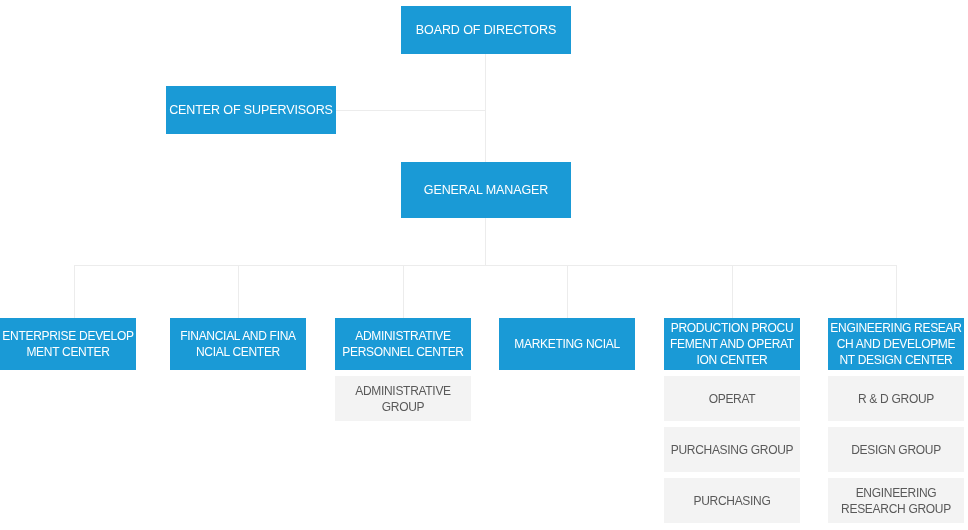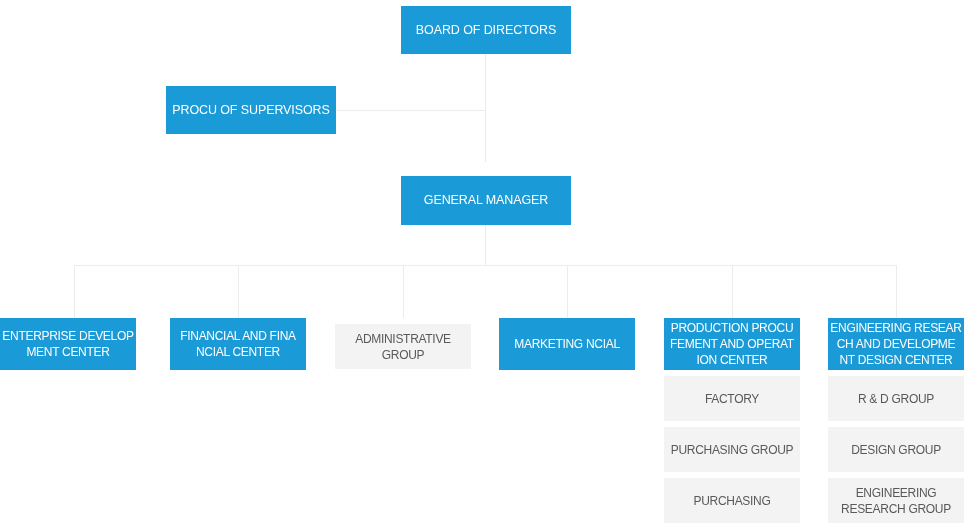--- a/index.html
+++ b/index.html
@@ -60,62 +60,66 @@
   <div class="line v" style="left:403px;top:265px;height:53px"></div>
   <div class="line v" style="left:567px;top:265px;height:53px"></div>
   <div class="line v" style="left:732px;top:265px;height:53px"></div>
   <div class="line v" style="left:896px;top:265px;height:53px"></div>
 
   <div class="node blue top" style="left:401px;top:6px">
     <span class="lbl">BOARD OF DIRECTORS</span>
   </div>
 
   <div class="node blue top" style="left:166px;top:86px">
-    <span class="lbl">PROCU OF SUPERVISORS</span>
+    <span class="lbl">CENTER OF SUPERVISORS</span>
   </div>
 
-  <div class="node blue top" style="left:401px;top:176px;height:49px">
+  <div class="node blue top" style="left:401px;top:162px;height:56px">
     <span class="lbl">GENERAL MANAGER</span>
   </div>
 
   <div class="col" style="left:0">
     <div class="node blue dept">
       <span class="lbl">ENTERPRISE DEVELOP
 MENT CENTER</span>
     </div>
   </div>
 
   <div class="col" style="left:170px">
     <div class="node blue dept">
       <span class="lbl">FINANCIAL AND FINA
 NCIAL CENTER</span>
     </div>
   </div>
 
   <div class="col" style="left:335px">
+    <div class="node blue dept">
+      <span class="lbl">ADMINISTRATIVE
+PERSONNEL CENTER</span>
+    </div>
     <div class="child">
       <span class="lbl">ADMINISTRATIVE
 GROUP</span>
     </div>
   </div>
 
   <div class="col" style="left:499px">
     <div class="node blue dept">
       <span class="lbl">MARKETING NCIAL</span>
     </div>
   </div>
 
   <div class="col" style="left:664px">
     <div class="node blue dept">
       <span class="lbl">PRODUCTION PROCU
 FEMENT AND OPERAT
 ION CENTER</span>
     </div>
     <div class="child">
-      <span class="lbl">FACTORY</span>
+      <span class="lbl">OPERAT</span>
     </div>
     <div class="child">
       <span class="lbl">PURCHASING GROUP</span>
     </div>
     <div class="child">
       <span class="lbl">PURCHASING</span>
     </div>
   </div>
 
   <div class="col" style="left:828px">

